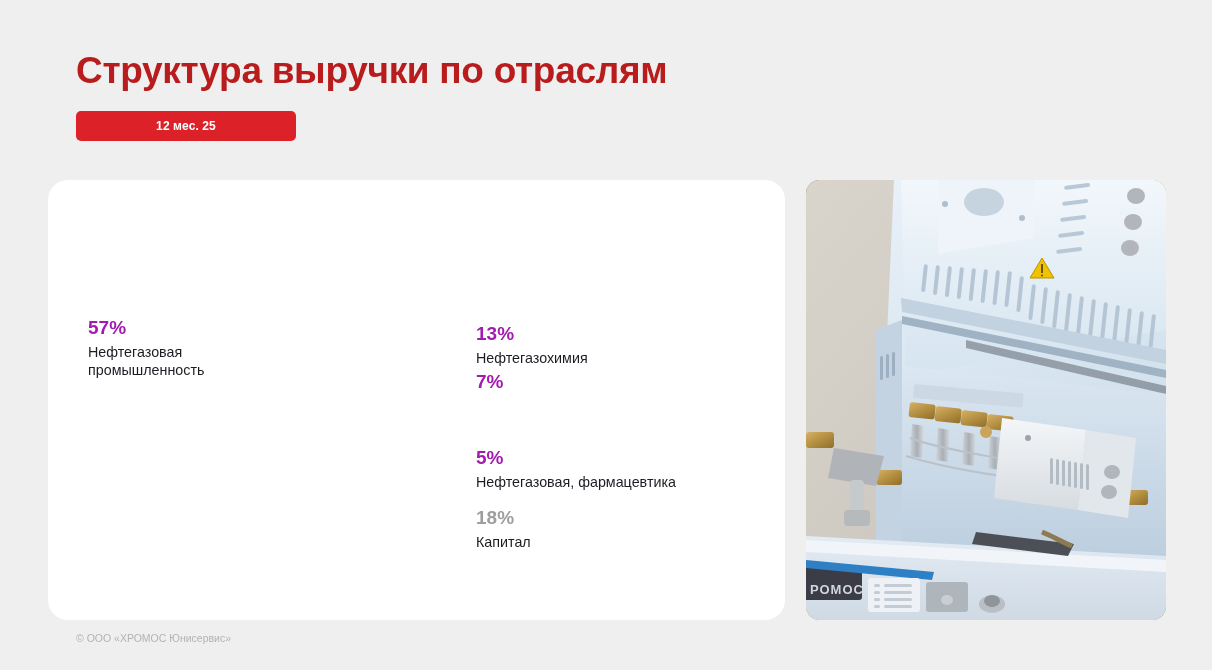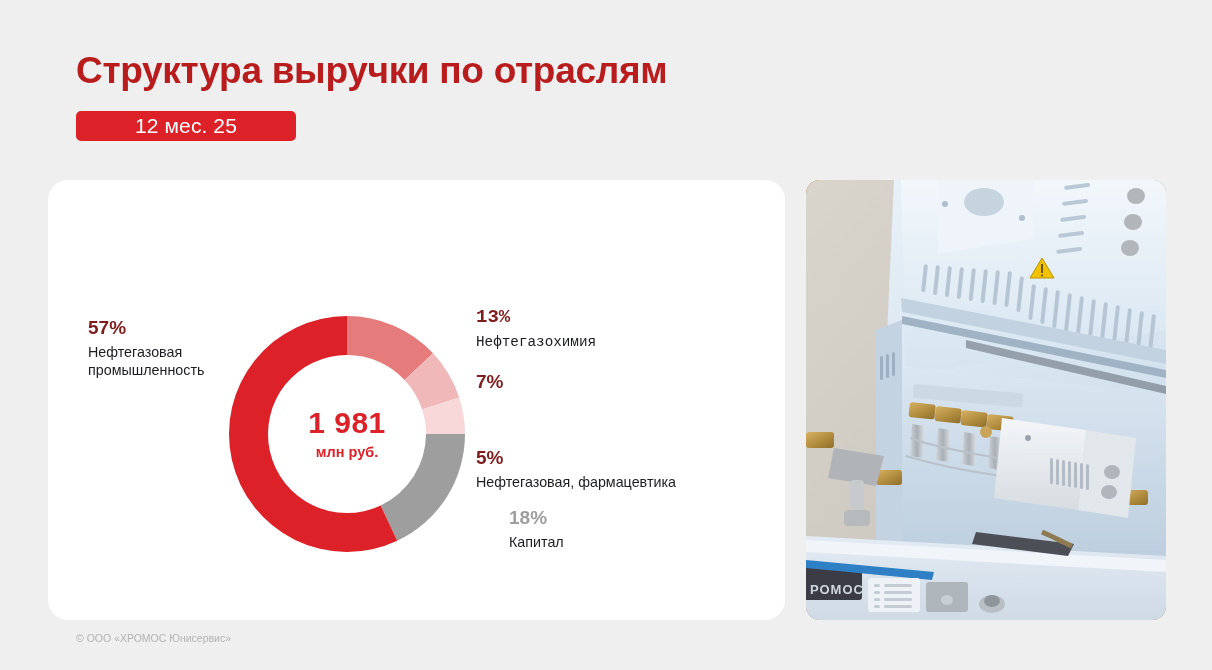--- a/index.html
+++ b/index.html
@@ -31,22 +31,22 @@
 
   .period-badge {
     position: absolute;
     left: 76px;
     top: 111px;
     width: 220px;
     height: 30px;
     background: #dc2228;
     border-radius: 5px;
     color: #ffffff;
-    font-size: 21px;
-    font-weight: normal;
+    font-size: 12px;
+    font-weight: bold;
     display: flex;
     align-items: center;
     justify-content: center;
     letter-spacing: 0.1px;
   }
 
   
   .chart-card {
     position: absolute;
     left: 48px;
@@ -92,35 +92,35 @@
     line-height: 1;
   }
 
   
   .legend-item { position: absolute; }
   .legend-pct {
     font-size: 19px;
     font-weight: bold;
     line-height: 1;
     margin-bottom: 7px;
-    color: #7f1d1d;
+    color: #a21caf;
   }
   .legend-pct.grey { color: #9e9e9e; }
   .legend-label {
     font-size: 14.3px;
     color: #1b1d22;
     line-height: 1.25;
     white-space: pre-line;
   }
 
   .legend-left  { left: 40px;  top: 138px; width: 190px; }
-  .legend-right-1 { left: 428px; top: 128px; width: 300px; font-family: Liberation Mono, monospace; }
+  .legend-right-1 { left: 428px; top: 144px; width: 300px; }
   .legend-right-2 { left: 428px; top: 192px; width: 300px; }
   .legend-right-3 { left: 428px; top: 268px; width: 300px; }
-  .legend-right-4 { left: 428px; top: 328px; width: 300px; margin-left: 33px; }
+  .legend-right-4 { left: 428px; top: 328px; width: 300px; }
 
   
   .footer {
     position: absolute;
     left: 76px;
     top: 631px;
     font-size: 10.5px;
     color: #b3b3b3;
     line-height: 1.5;
   }
@@ -140,35 +140,20 @@
   .photo-card svg { display: block; width: 360px; height: 440px; }
 </style>
 </head>
 <body>
 
 <div class="page-title">Структура выручки по отраслям</div>
 <div class="period-badge">12 мес. 25</div>
 
 <div class="chart-card">
 
-  <div class="donut-wrap">
-    <svg viewBox="0 0 236 236" xmlns="http://www.w3.org/2000/svg" aria-hidden="true">
-      <g id="donut-segments">
-          <path d="M 118.00000000000001 0 A 118 118 0 0 1 204.01829803572656 37.22344150041474 L 175.58852156629152 63.9207786316336 A 79 79 0 0 0 118 39 Z" fill="#e57b7b"></path>
-          <path d="M 204.01829803572656 37.22344150041474 A 118 118 0 0 1 230.22466892282813 81.53599466375621 L 193.13346478731714 93.58765744437916 A 79 79 0 0 0 175.58852156629152 63.9207786316336 Z" fill="#f0b8b8"></path>
-          <path d="M 230.22466892282813 81.53599466375621 A 118 118 0 0 1 236 118.00000000000001 L 197 118.00000000000001 A 79 79 0 0 0 193.13346478731714 93.58765744437916 Z" fill="#f7d7d7"></path>
-          <path d="M 236 118.00000000000001 A 118 118 0 0 1 168.24195640467855 224.7695921909903 L 151.63656403364072 189.48133714481554 A 79 79 0 0 0 197 118.00000000000001 Z" fill="#9e9e9e"></path>
-          <path d="M 168.24195640467855 224.7695921909903 A 118 118 0 1 1 117.99999999999997 0 L 117.99999999999999 39 A 79 79 0 1 0 151.63656403364072 189.48133714481554 Z" fill="#dc2228"></path>
-        </g>
-    </svg>
-    <div class="donut-center">
-      <div class="donut-total">1 981</div>
-      <div class="donut-unit">млн руб.</div>
-    </div>
-  </div>
 
   <div class="legend-item legend-left">
     <div class="legend-pct">57%</div>
     <div class="legend-label">Нефтегазовая
 промышленность</div>
   </div>
 
   <div class="legend-item legend-right-1">
     <div class="legend-pct">13%</div>
     <div class="legend-label">Нефтегазохимия</div>

